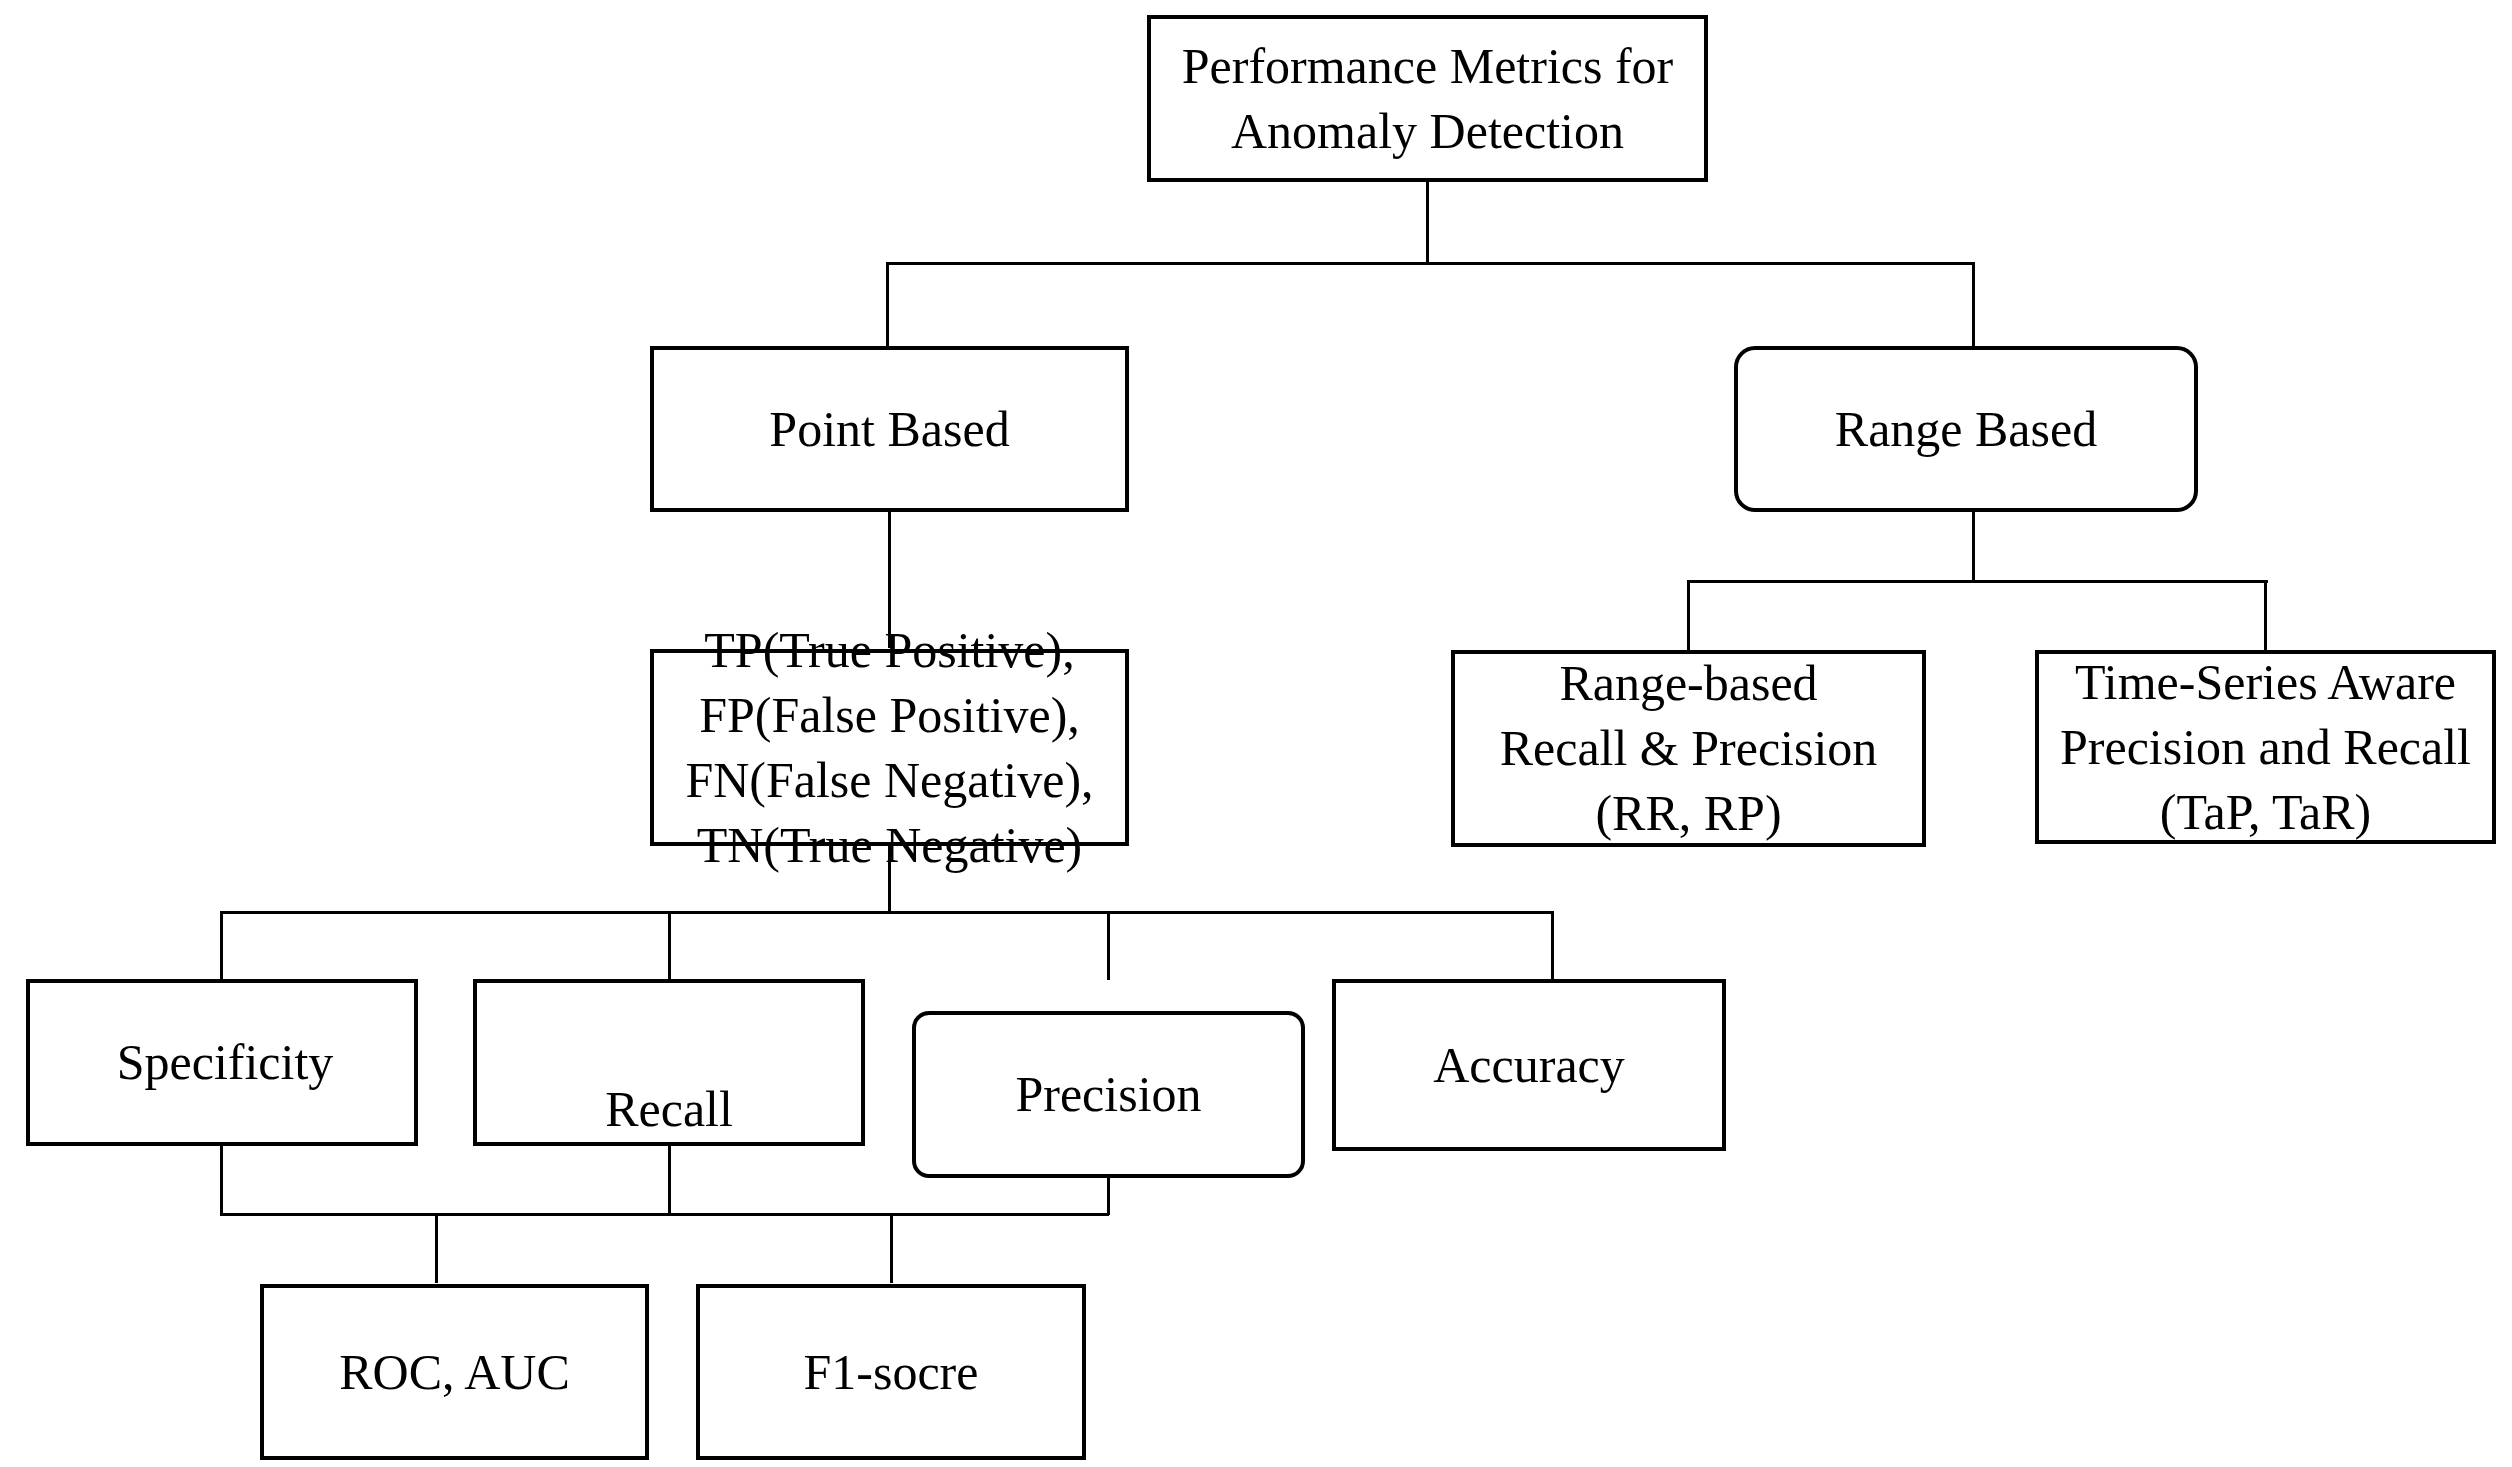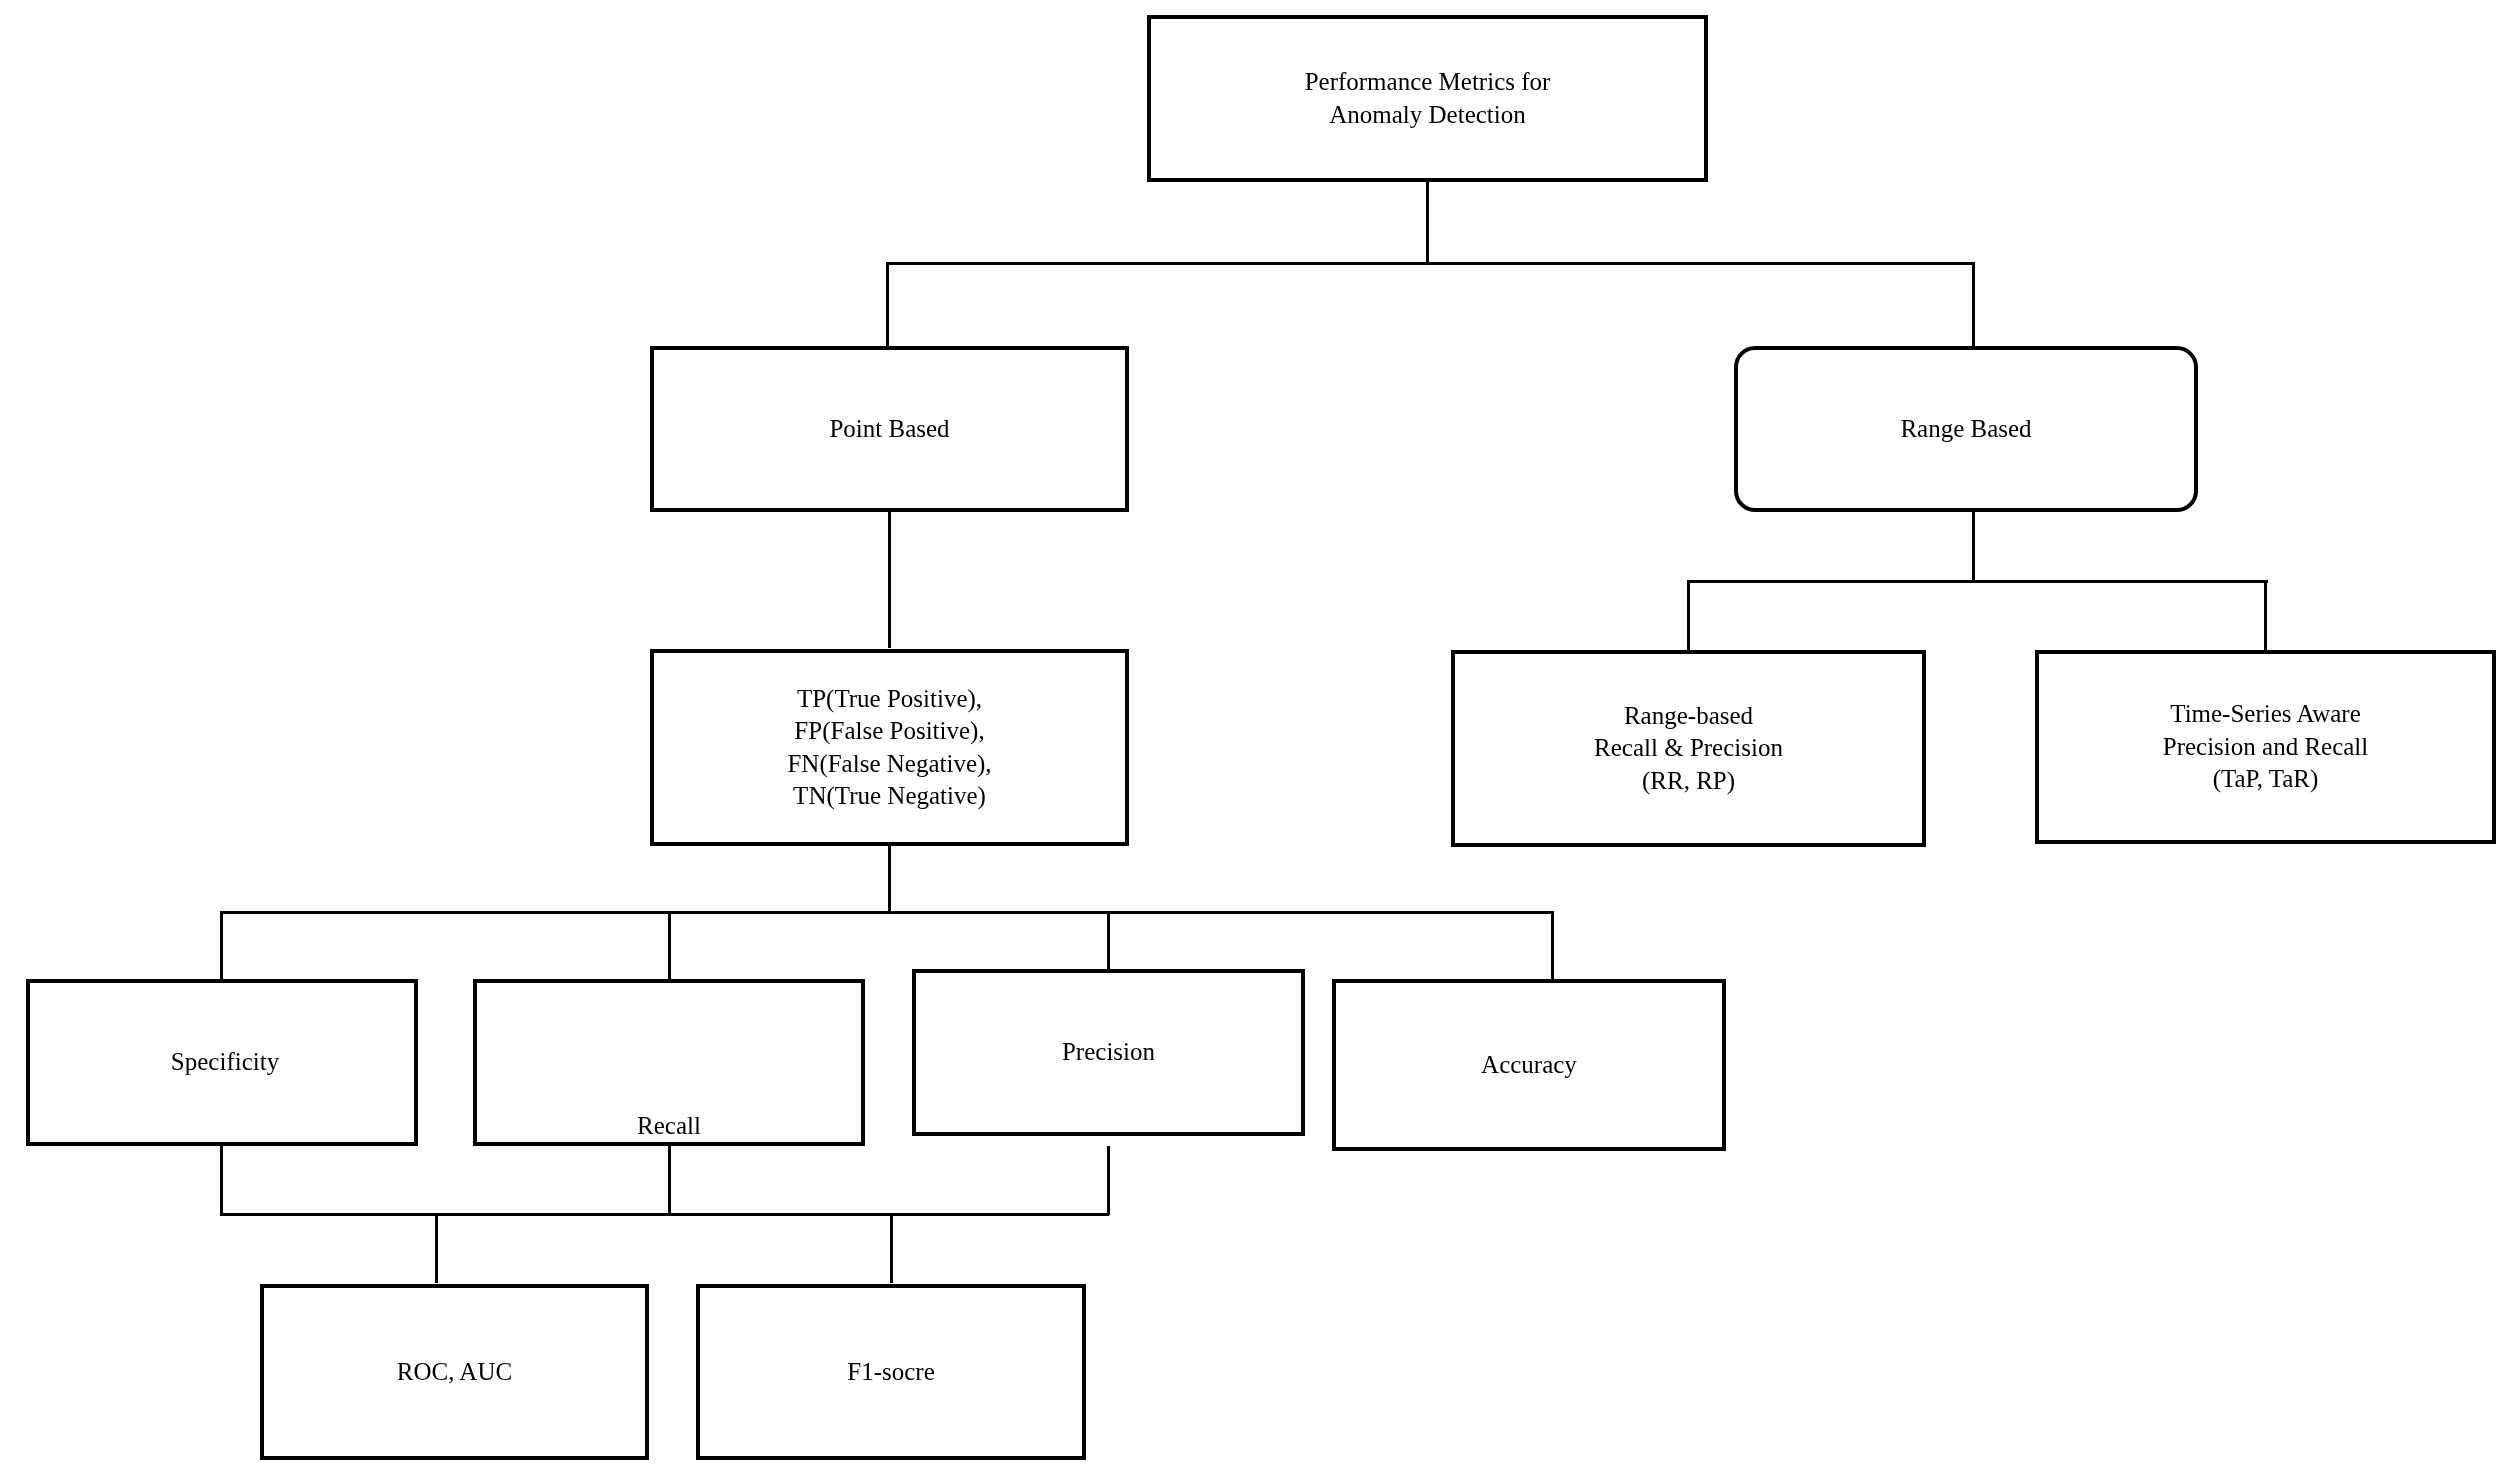--- a/index.html
+++ b/index.html
@@ -16,21 +16,21 @@
     position: absolute;
     box-sizing: border-box;
     border: 4.5px solid #000000;
     background: #ffffff;
     display: flex;
     align-items: center;
     justify-content: center;
     text-align: center;
   }
   .node-label {
-    font-size: 25px;
+    font-size: 50px;
     line-height: 1.3;
     white-space: pre-line;
     color: #000000;
   }
   .v-line, .h-line {
     position: absolute;
     background: #000000;
   }
   .v-line { width: 2.7px; }
   .h-line { height: 2.7px; }
@@ -99,21 +99,21 @@
   </div>
 
   <div class="node" style="left:26px;   top:979px; width:392px; height:167px;padding-left:6px;">
     <span class="node-label">Specificity</span>
   </div>
 
   <div class="node" style="left:473px;  top:979px; width:392px; height:167px;align-items:flex-end;">
     <span class="node-label">Recall</span>
   </div>
 
-  <div class="node" style="left:912px; top:969px; width:393px; height:167px;">
+  <div class="node" style="left:912px; top:1011px; width:393px; height:167px;border-radius:17px;">
     <span class="node-label">Precision</span>
   </div>
 
   <div class="node" style="left:1332px; top:979px; width:394px; height:172px;">
     <span class="node-label">Accuracy</span>
   </div>
 
   <div class="node" style="left:241px;  top:1284px; width:389px; height:176px;margin-left:19px;">
     <span class="node-label">ROC, AUC</span>
   </div>

